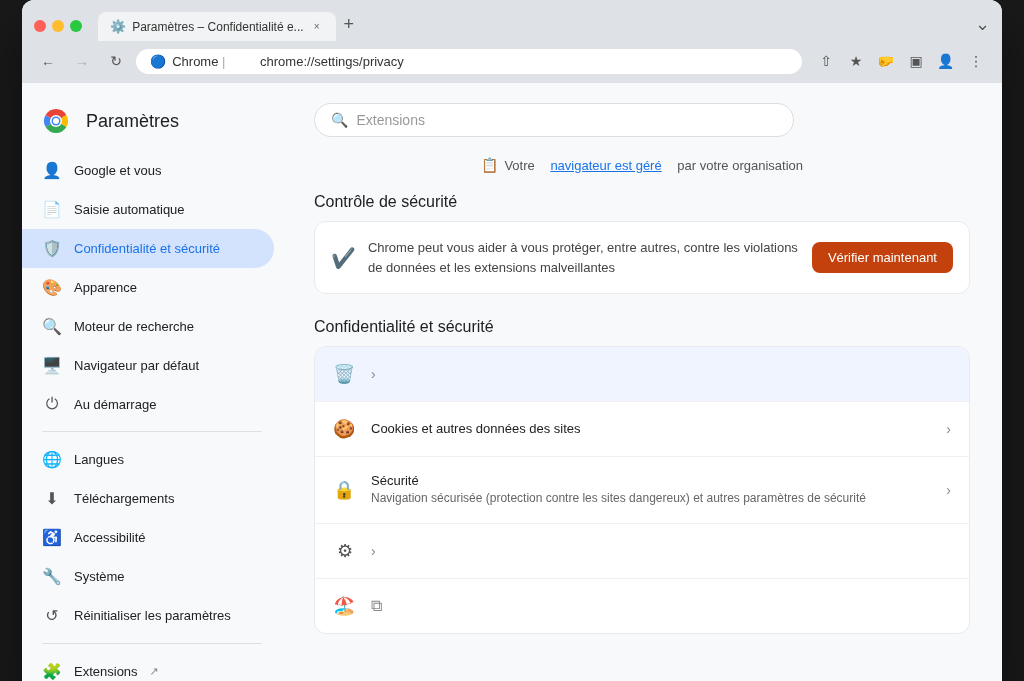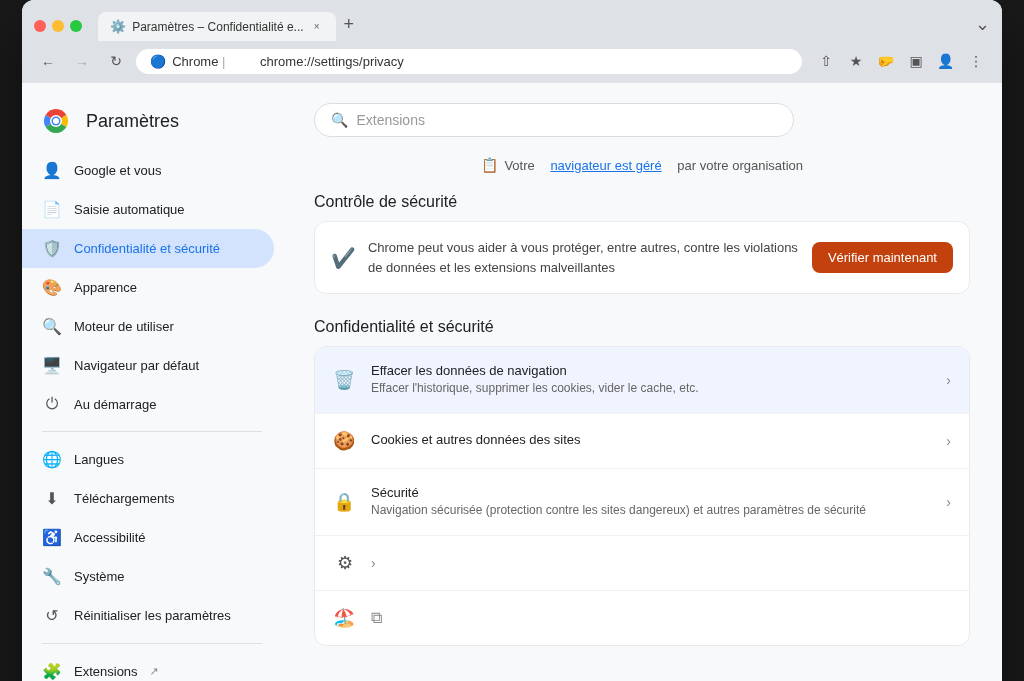--- a/index.html
+++ b/index.html
@@ -406,21 +406,21 @@
       <div class="sidebar-nav-item active">
         <span class="nav-icon">🛡️</span>
         <span>Confidentialité et sécurité</span>
       </div>
       <div class="sidebar-nav-item">
         <span class="nav-icon">🎨</span>
         <span>Apparence</span>
       </div>
       <div class="sidebar-nav-item">
         <span class="nav-icon">🔍</span>
-        <span>Moteur de utiliser</span>
+        <span>Moteur de recherche</span>
       </div>
       <div class="sidebar-nav-item">
         <span class="nav-icon">🖥️</span>
         <span>Navigateur par défaut</span>
       </div>
       <div class="sidebar-nav-item">
         <span class="nav-icon">⏻</span>
         <span>Au démarrage</span>
       </div>
 
@@ -476,24 +476,20 @@
         <span class="security-icon">✔️</span>
         <span class="security-text">Chrome peut vous aider à vous protéger, entre autres, contre les violations de données et les extensions malveillantes</span>
         <button class="verify-btn">Vérifier maintenant</button>
       </div>
 
       <div class="section-title">Confidentialité et sécurité</div>
       <div class="settings-list">
 
         <div class="settings-item highlighted">
           <span class="settings-item-icon">🗑️</span>
-          <div class="settings-item-content">
-            <div class="settings-item-title">Effacer les données de navigation</div>
-            <div class="settings-item-desc">Effacer l'historique, supprimer les cookies, vider le cache, etc.</div>
-          </div>
           <span class="settings-item-arrow">›</span>
         </div>
 
         <div class="settings-item">
           <span class="settings-item-icon">🍪</span>
           <div class="settings-item-content">
             <div class="settings-item-title">Cookies et autres données des sites</div>
           </div>
           <span class="settings-item-arrow">›</span>
         </div>

